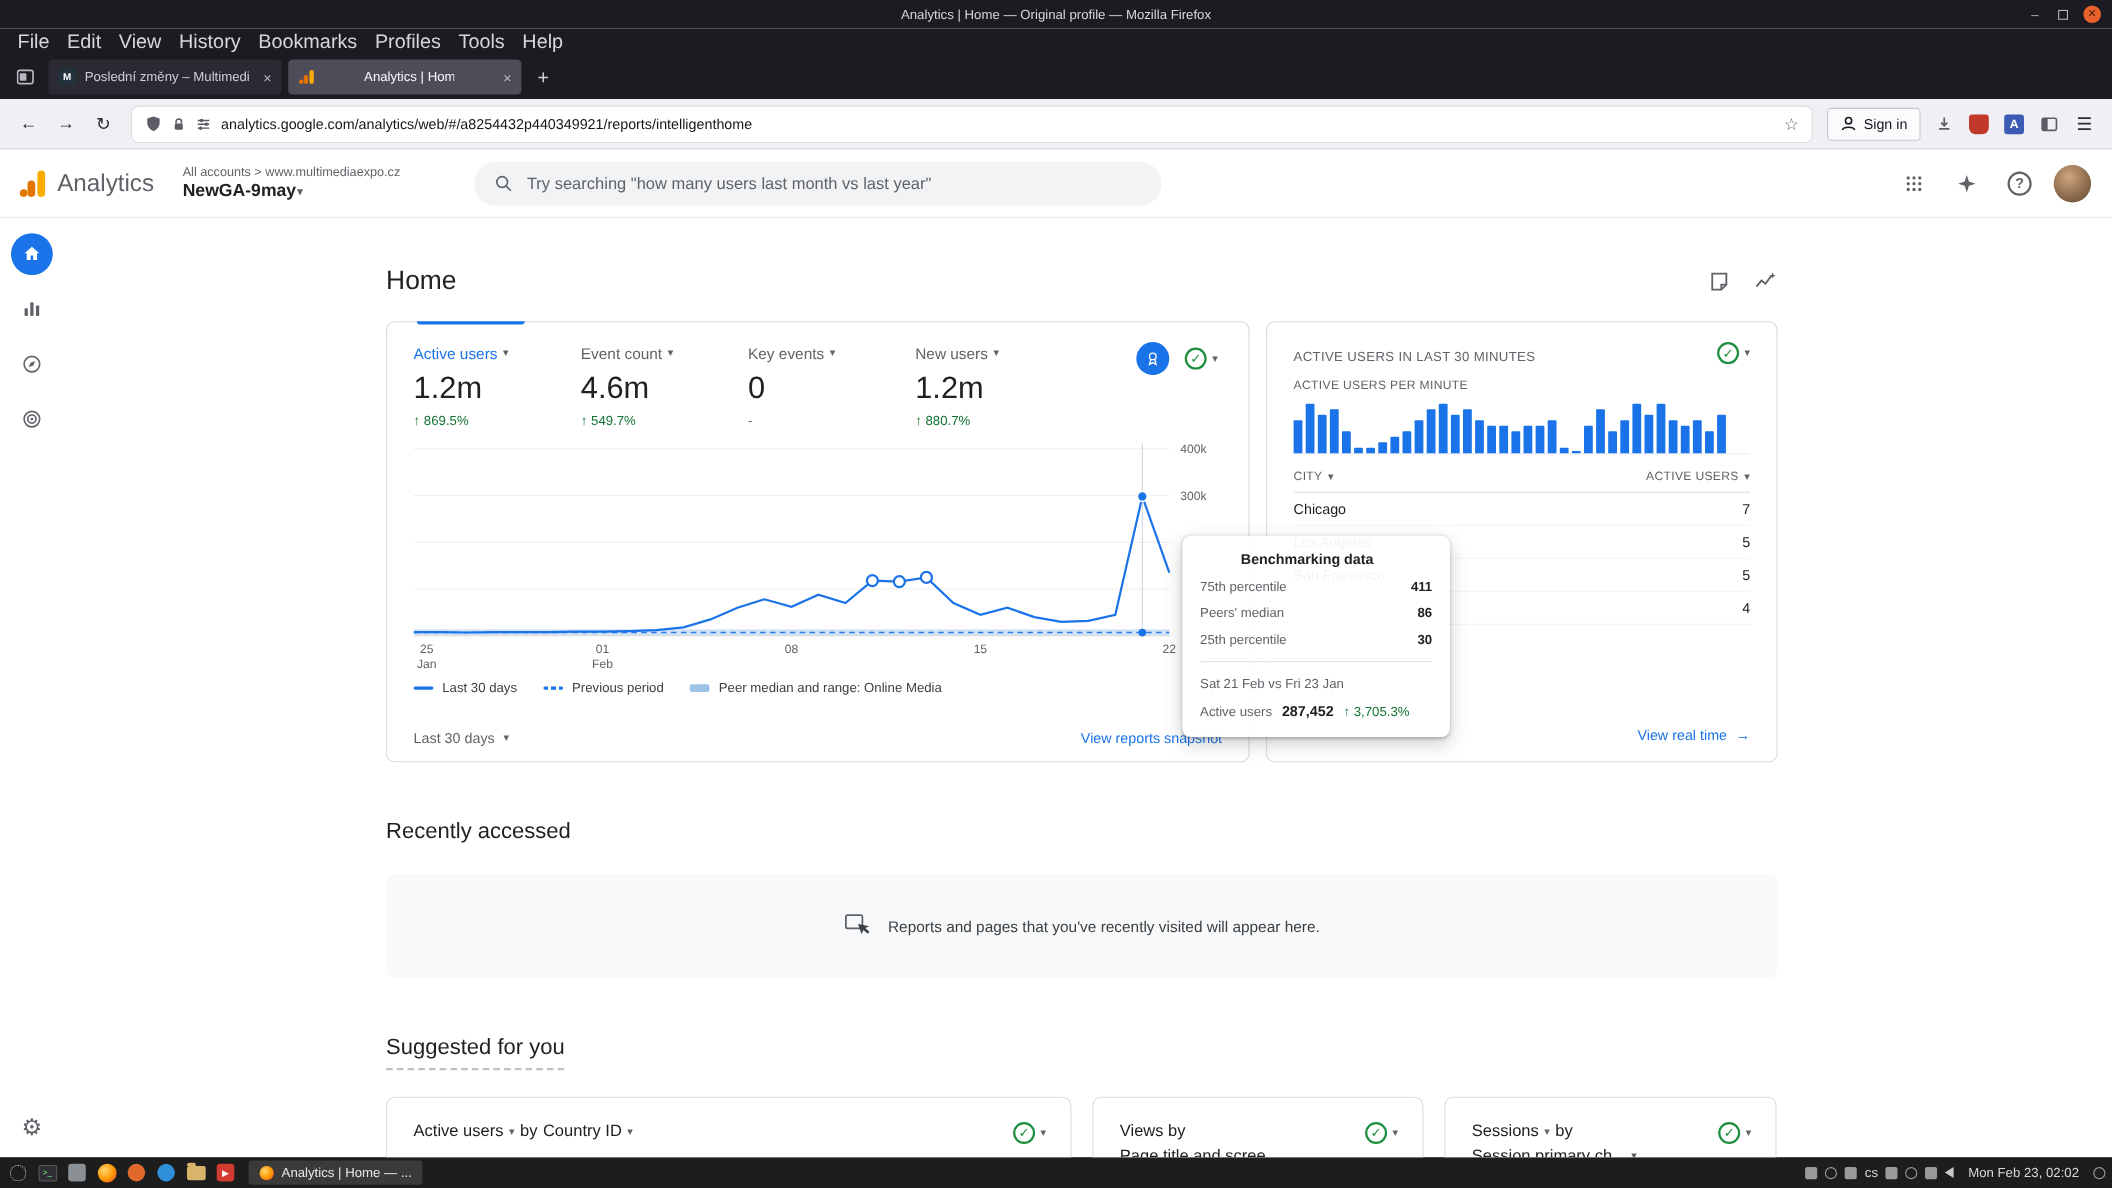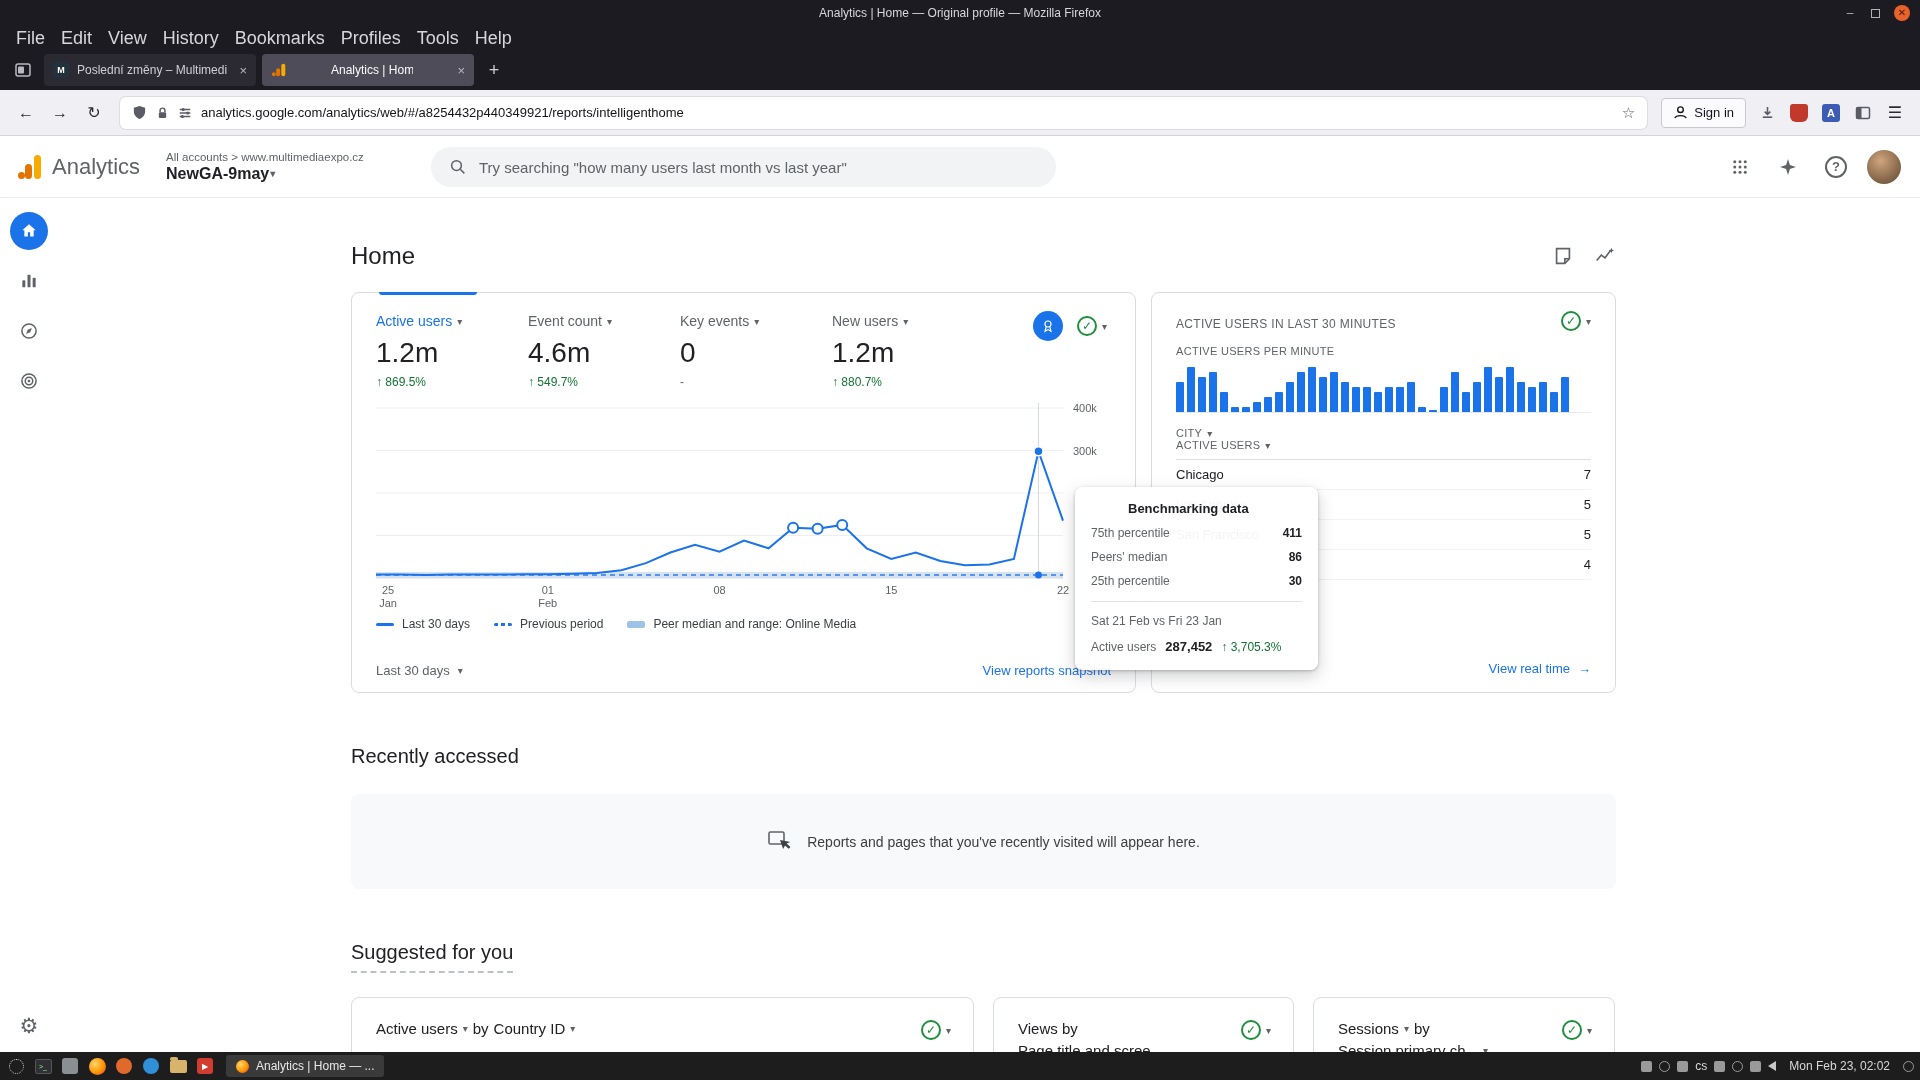--- a/index.html
+++ b/index.html
@@ -114,21 +114,21 @@
 
   
   .realtime-card { width:465px; height:401px; padding:18px 24px 16px; display:flex; flex-direction:column; }
   .rt-head { display:flex; justify-content:space-between; align-items:flex-end; }
   .rt-title { font-size:12px; color:#5f6368; letter-spacing:.3px; margin-top:4px; }
   .rt-value { font-size:32px; color:#202124; margin-top:6px; }
   .rt-permin { font-size:11px; color:#5f6368; letter-spacing:.3px; margin-top:14px; }
   .rt-bars { height:48px; display:flex; align-items:flex-end; gap:3px; margin-top:8px; border-bottom:1px solid #e8eaed; }
   .rt-bar { width:8px; background:#1a73e8; border-radius:1px 1px 0 0; }
   .rt-thead { display:flex; justify-content:space-between; color:#5f6368; font-size:11px; letter-spacing:.3px;
-    padding:14px 0 8px; border-bottom:1px solid #e0e0e0;flex-direction:column; }
+    padding:14px 0 8px; border-bottom:1px solid #e0e0e0; }
   .rt-th { display:flex; align-items:center; gap:5px; }
   .rt-row { display:flex; justify-content:space-between; padding:7px 0; border-bottom:1px solid #f1f3f4;
     font-size:13px; color:#202124; }
   .rt-footer { margin-top:auto; display:flex; justify-content:flex-end; align-items:center; gap:8px;
     font-size:13px; color:#1a73e8; }
 
   
   .section-title { font-size:20px; font-weight:normal; color:#202124; margin-top:52px; }
   .recent-banner { margin-top:26px; height:95px; background:#f8f9fa; border-radius:8px; display:flex;
     align-items:center; justify-content:center; gap:14px; font-size:14px; color:#3c4043; }

